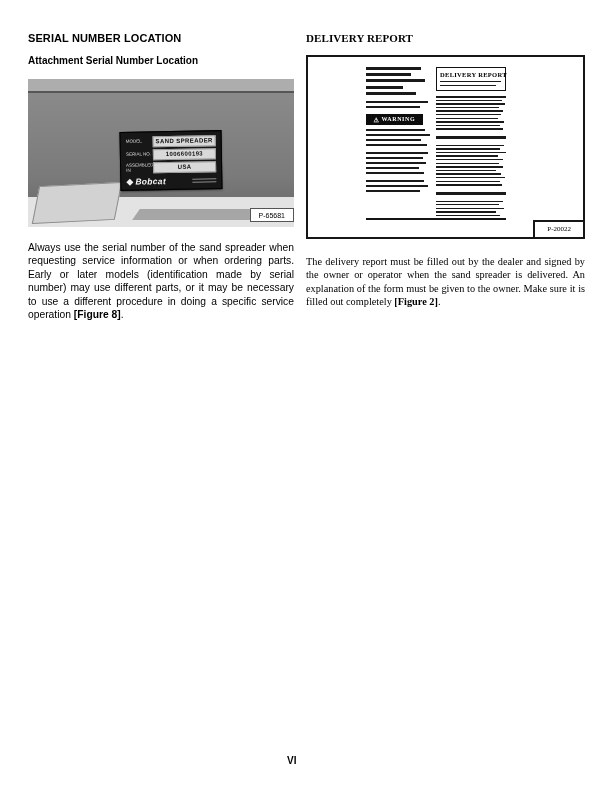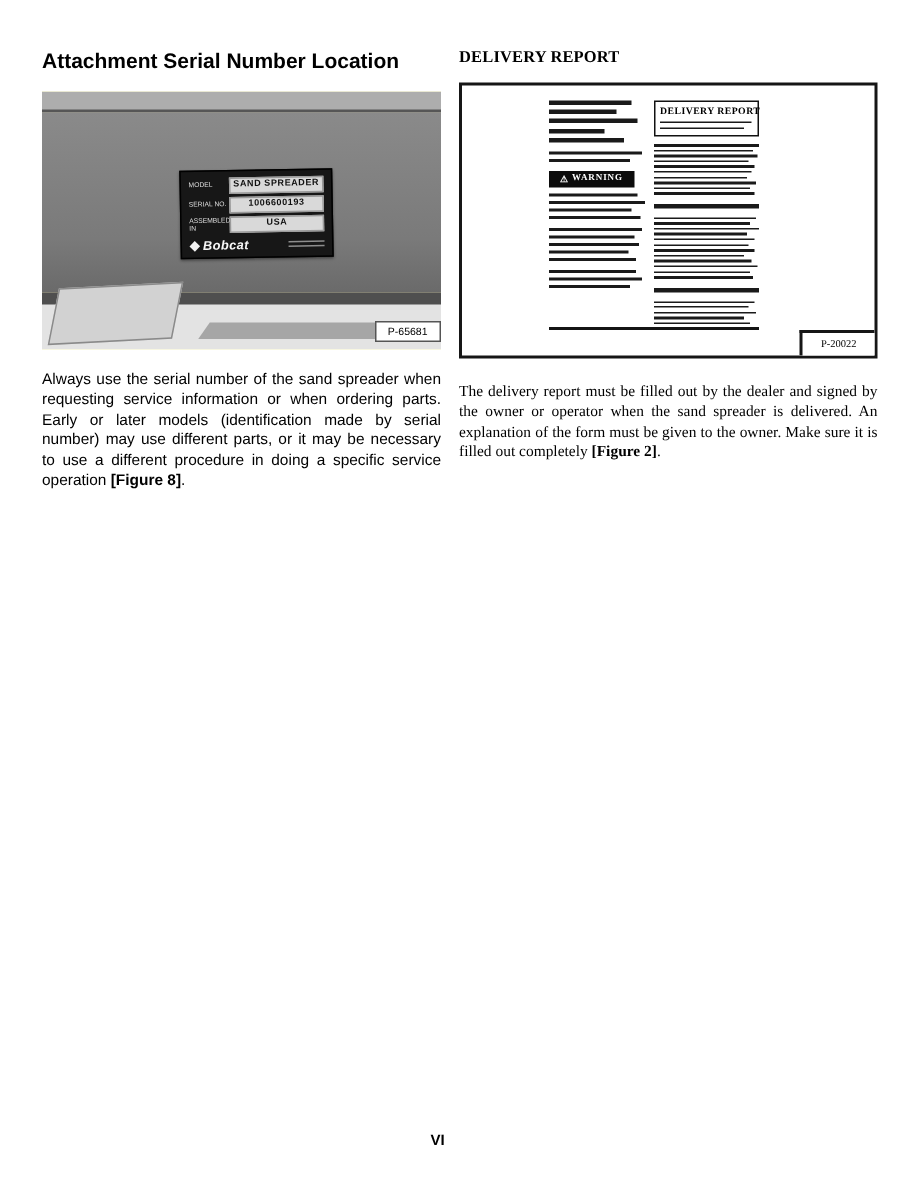--- a/index.html
+++ b/index.html
@@ -3,27 +3,27 @@
 <meta charset="utf-8">
 <style>
   html, body { margin:0; padding:0; background:#ffffff; }
   .page { position:relative; width:612px; height:792px; background:#ffffff; font-family:"Liberation Sans", sans-serif; color:#000; overflow:hidden; margin:0 auto; }
 
   .col { position:absolute; top:32px; }
   .col-left  { left:28px;  width:266px; }
   .col-right { left:306px; width:279px;font-family:Liberation Serif, serif; }
 
   .h-main   { margin:0 0 11px; font-size:11px;   font-weight:bold; letter-spacing:0.1px; }
-  .h-sub    { margin:0 0 13px; font-size:14px; font-weight:bold; }
+  .h-sub    { margin:0 0 13px; font-size:10px; font-weight:bold; }
   .fig-label{ margin:0 0 9px;  font-size:10.5px; font-weight:bold; }
   .body-text{ margin:14px 0 0; font-size:10.3px; line-height:13.4px; text-align:justify; }
   .body-text b { font-weight:bold; }
 
   
-  .photo { position:relative; width:266px; height:172px; background:#fef9c3; overflow:hidden; }
+  .photo { position:relative; width:266px; height:148px; background:#15803d; overflow:hidden; }
   .photo-top   { position:absolute; top:0; left:0; right:0; height:12px; background:#adadad; border-bottom:2px solid #565656; }
   .photo-body  { position:absolute; top:14px; left:0; right:0; height:120px; background:linear-gradient(180deg,#8a8a8a 0%,#7a7a7a 70%,#6a6a6a 100%); }
   .photo-band  { position:absolute; top:134px; left:0; right:0; height:18px; background:#4f4f4f; }
   .photo-floor { position:absolute; bottom:0; left:0; right:0; height:30px; background:#e3e3e3; }
   .photo-shadow{ position:absolute; bottom:7px; left:108px; width:120px; height:11px; background:#a6a6a6; transform:skewX(-35deg); }
   .photo-wedge { position:absolute; bottom:5px; left:8px; width:80px; height:36px; background:#d2d2d2; border:1px solid #8a8a8a; transform:skewX(-14deg) rotate(-3deg); }
 
   .plate { position:absolute; left:92px; top:52px; width:102px; box-sizing:border-box; background:#171717; border:1px solid #000;
            padding:4px 5px 3px; transform:rotate(-1deg); box-shadow:0 1px 2px rgba(0,0,0,0.45); }
   .plate-row   { display:flex; margin-bottom:2px; }
@@ -58,20 +58,21 @@
   .footer { position:absolute; left:0; right:0; bottom:24px; height:13px; font-size:10px; font-weight:bold; }
   .page-num     { position:absolute; left:287px; }
   .manual-title { position:absolute; right:28px; }
 </style>
 </head>
 <body>
 
 <div class="page">
 
   <section class="col col-left">
+    <h1 class="h-main">SERIAL NUMBER LOCATION</h1>
     <h2 class="h-sub">Attachment Serial Number Location</h2>
 
     <div class="photo">
       <div class="photo-top"></div>
       <div class="photo-body"></div>
       <div class="photo-band"></div>
       <div class="photo-floor"></div>
       <div class="photo-shadow"></div>
       <div class="photo-wedge"></div>
 

